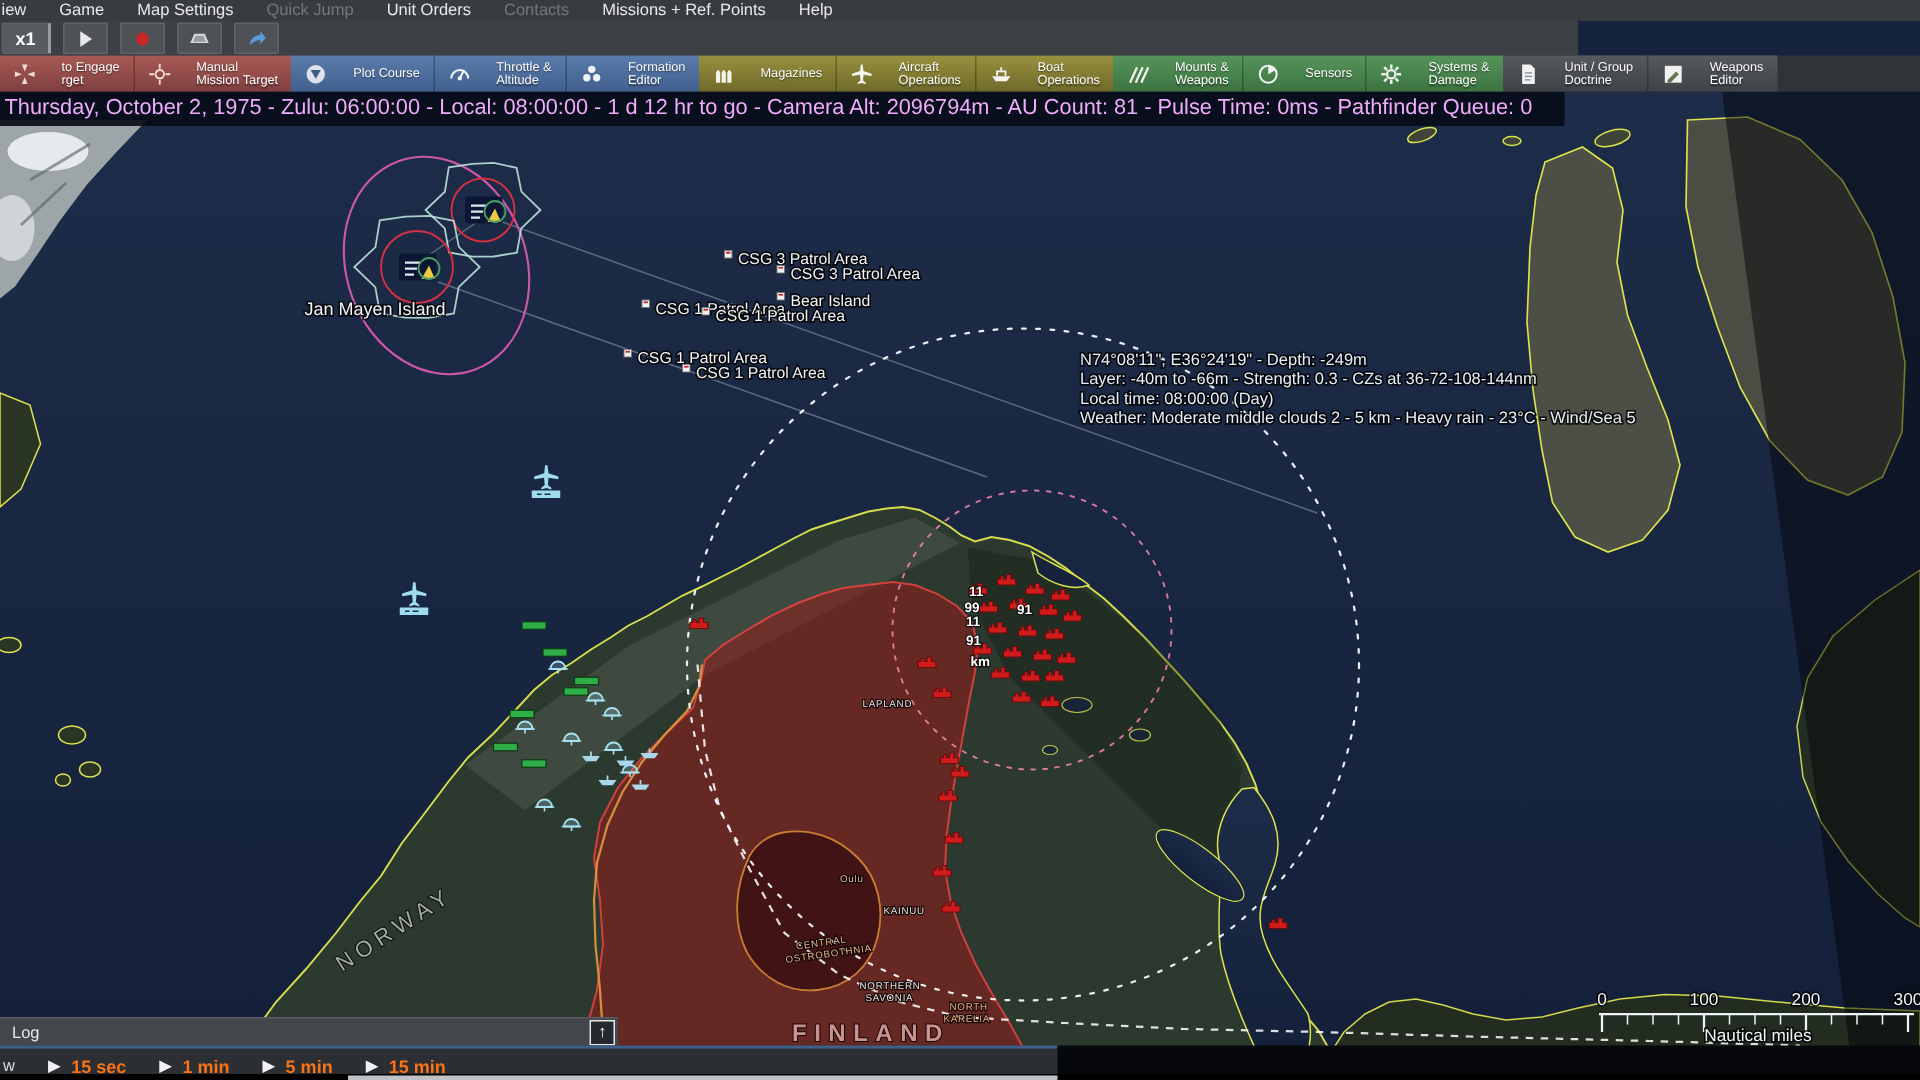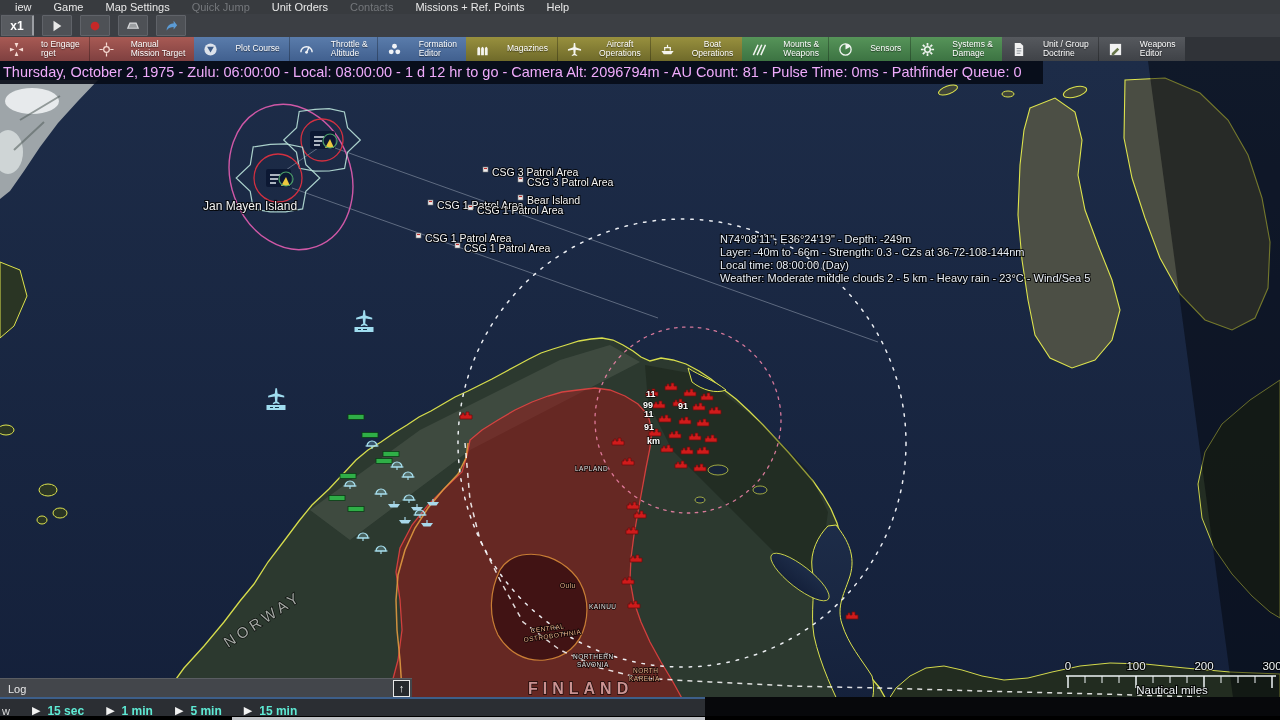--- a/index.html
+++ b/index.html
@@ -3,34 +3,34 @@
 <meta charset="utf-8">
 <style>
   html,body{margin:0;padding:0;background:#000;}
   #screen{position:relative;width:1280px;height:720px;overflow:hidden;
     font-family:"Liberation Sans",sans-serif;background:#16233c;}
   
   #menubar{position:absolute;left:0;top:0;width:1280px;height:14px;background:#383b3f;
     display:flex;align-items:center;z-index:8;}
   .menu-item{color:#e9e9e9;font-size:11px;line-height:14px;padding:0 11px;white-space:nowrap;cursor:default;}
   .menu-item.disabled{color:#74777b;}
-  .menu-item:first-child{padding-left:15px;}
-  #quickbar{position:absolute;left:0;top:14px;width:1280px;height:23px;background:#3c3f44;
+  .menu-item:first-child{padding-left:1px;}
+  #quickbar{position:absolute;left:0;top:14px;width:1052px;height:23px;background:#3c3f44;
     display:flex;align-items:center;z-index:8;}
   .qb-btn{width:28px;height:19px;background:#4e5156;border:1px solid #606369;border-radius:1px;
     display:flex;align-items:center;justify-content:center;margin-left:8px;cursor:pointer;}
   .qb-btn svg{width:14px;height:14px;display:block;}
   #speed-btn{margin-left:1px;width:30px;background:#585b60;color:#fff;font-weight:bold;
     font-size:12px;border-right:2px solid #9a9da2;}
   #toolbar{position:absolute;left:0;top:37px;width:1280px;height:24px;background:#303338;
     display:flex;z-index:8;}
   .tb-group{display:flex;height:24px;}
   .g-red{background:linear-gradient(#a85a54,#7f4040);}
   .g-blue{background:linear-gradient(#5a7cab,#41608f);}
-  .g-olive{background:linear-gradient(#98903e,#6f6a2a);text-align:center;}
+  .g-olive{background:linear-gradient(#98903e,#6f6a2a);}
   .g-green{background:linear-gradient(#569459,#3c7342);}
   .g-gray{background:linear-gradient(#56595e,#3f4247);}
   .tb-btn{display:flex;align-items:center;gap:17px;padding:0 9px;cursor:pointer;}
   .tb-btn + .tb-btn{border-left:1px solid rgba(0,0,0,.28);}
   .tb-icon{display:block;}
   .tb-icon svg{width:15px;height:15px;display:block;opacity:.92;}
   .tb-label{font-size:8.5px;line-height:9.5px;color:#fff;text-shadow:0 1px 1px rgba(0,0,0,.55);white-space:nowrap;}
   #statusbar{position:absolute;left:0;top:61px;width:1040px;height:23px;background:rgba(7,11,22,.9);
     color:#f0abfc;font-size:14.5px;line-height:23px;padding-left:3px;white-space:nowrap;z-index:7;}
   
@@ -50,21 +50,21 @@
   #logpanel{position:absolute;left:0;top:678px;width:412px;height:19px;background:#43464b;
     border-top:1px solid #5a5d62;z-index:8;display:flex;align-items:center;}
   #log-title{color:#e8e8e8;font-size:11px;padding-left:8px;flex:1;}
   #log-expand{width:15px;height:15px;margin-right:2px;background:#26292d;border:1px solid #e8e8e8;
     color:#fff;font-size:11px;line-height:14px;text-align:center;cursor:pointer;}
   #timebar{position:absolute;left:0;top:697px;width:705px;height:23px;background:#2b2e33;
     border-top:2px solid #3d5f8a;z-index:8;display:flex;align-items:center;}
   #time-prefix{color:#ddd;font-size:11px;padding-left:2px;}
   .time-btn{display:flex;align-items:center;margin-left:22px;cursor:pointer;}
   .time-play{color:#f2f2f2;font-size:11px;margin-right:7px;}
-  .time-lbl{color:#5eead4;font-size:12px;font-weight:bold;}
+  .time-lbl{color:#f97316;font-size:12px;font-weight:bold;}
   #timebar-right{position:absolute;left:705px;top:697px;width:575px;height:23px;background:#07080b;z-index:8;}
   #bottom-strip{position:absolute;left:0;top:716px;width:1280px;height:4px;background:#000;z-index:9;}
   #taskbar-sliver{position:absolute;left:232px;top:717px;width:473px;height:3px;background:#bfc2c6;z-index:10;}
 </style>
 </head>
 <body>
 
 <div id="screen">
 
   <svg id="map" viewBox="0 61 1280 659" preserveAspectRatio="none">

